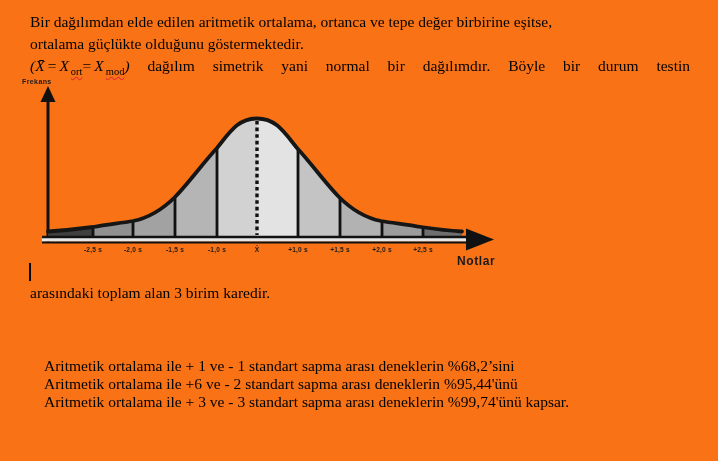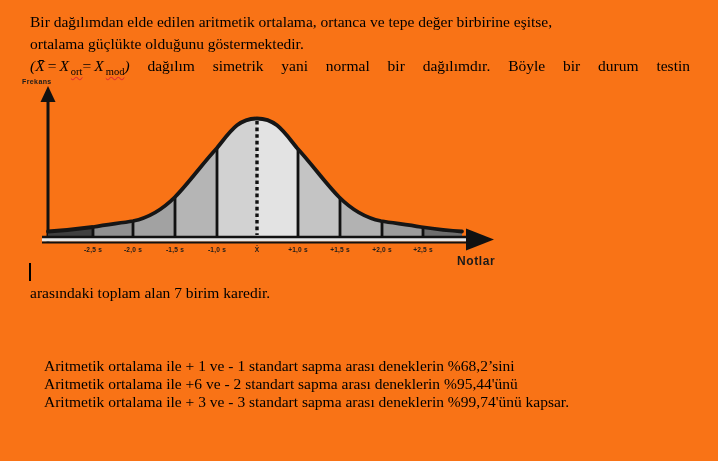--- a/index.html
+++ b/index.html
@@ -124,21 +124,21 @@
       <text class="tick" x="364" y="176">+2,0 s</text>
       <text class="tick" x="405" y="176">+2,5 s</text>
     </g>
   </svg>
 
   <div class="axis-note">Notlar</div>
 
   <div class="caret"></div>
 
   <div class="para" id="para2">
-    <span class="pline">arasındaki toplam alan 7 birim karedir.</span>
+    <span class="pline">arasındaki toplam alan 3 birim karedir.</span>
   </div>
 
   <div class="para" id="para3">
     <span class="pline">Aritmetik ortalama ile + 1 ve - 1 standart sapma arası deneklerin %68,2’sini</span>
     <span class="pline">Aritmetik ortalama ile +6 ve - 2 standart sapma arası deneklerin %95,44'ünü</span>
     <span class="pline">Aritmetik ortalama ile + 3 ve - 3 standart sapma arası deneklerin %99,74'ünü kapsar.</span>
   </div>
 
 </div>
 

